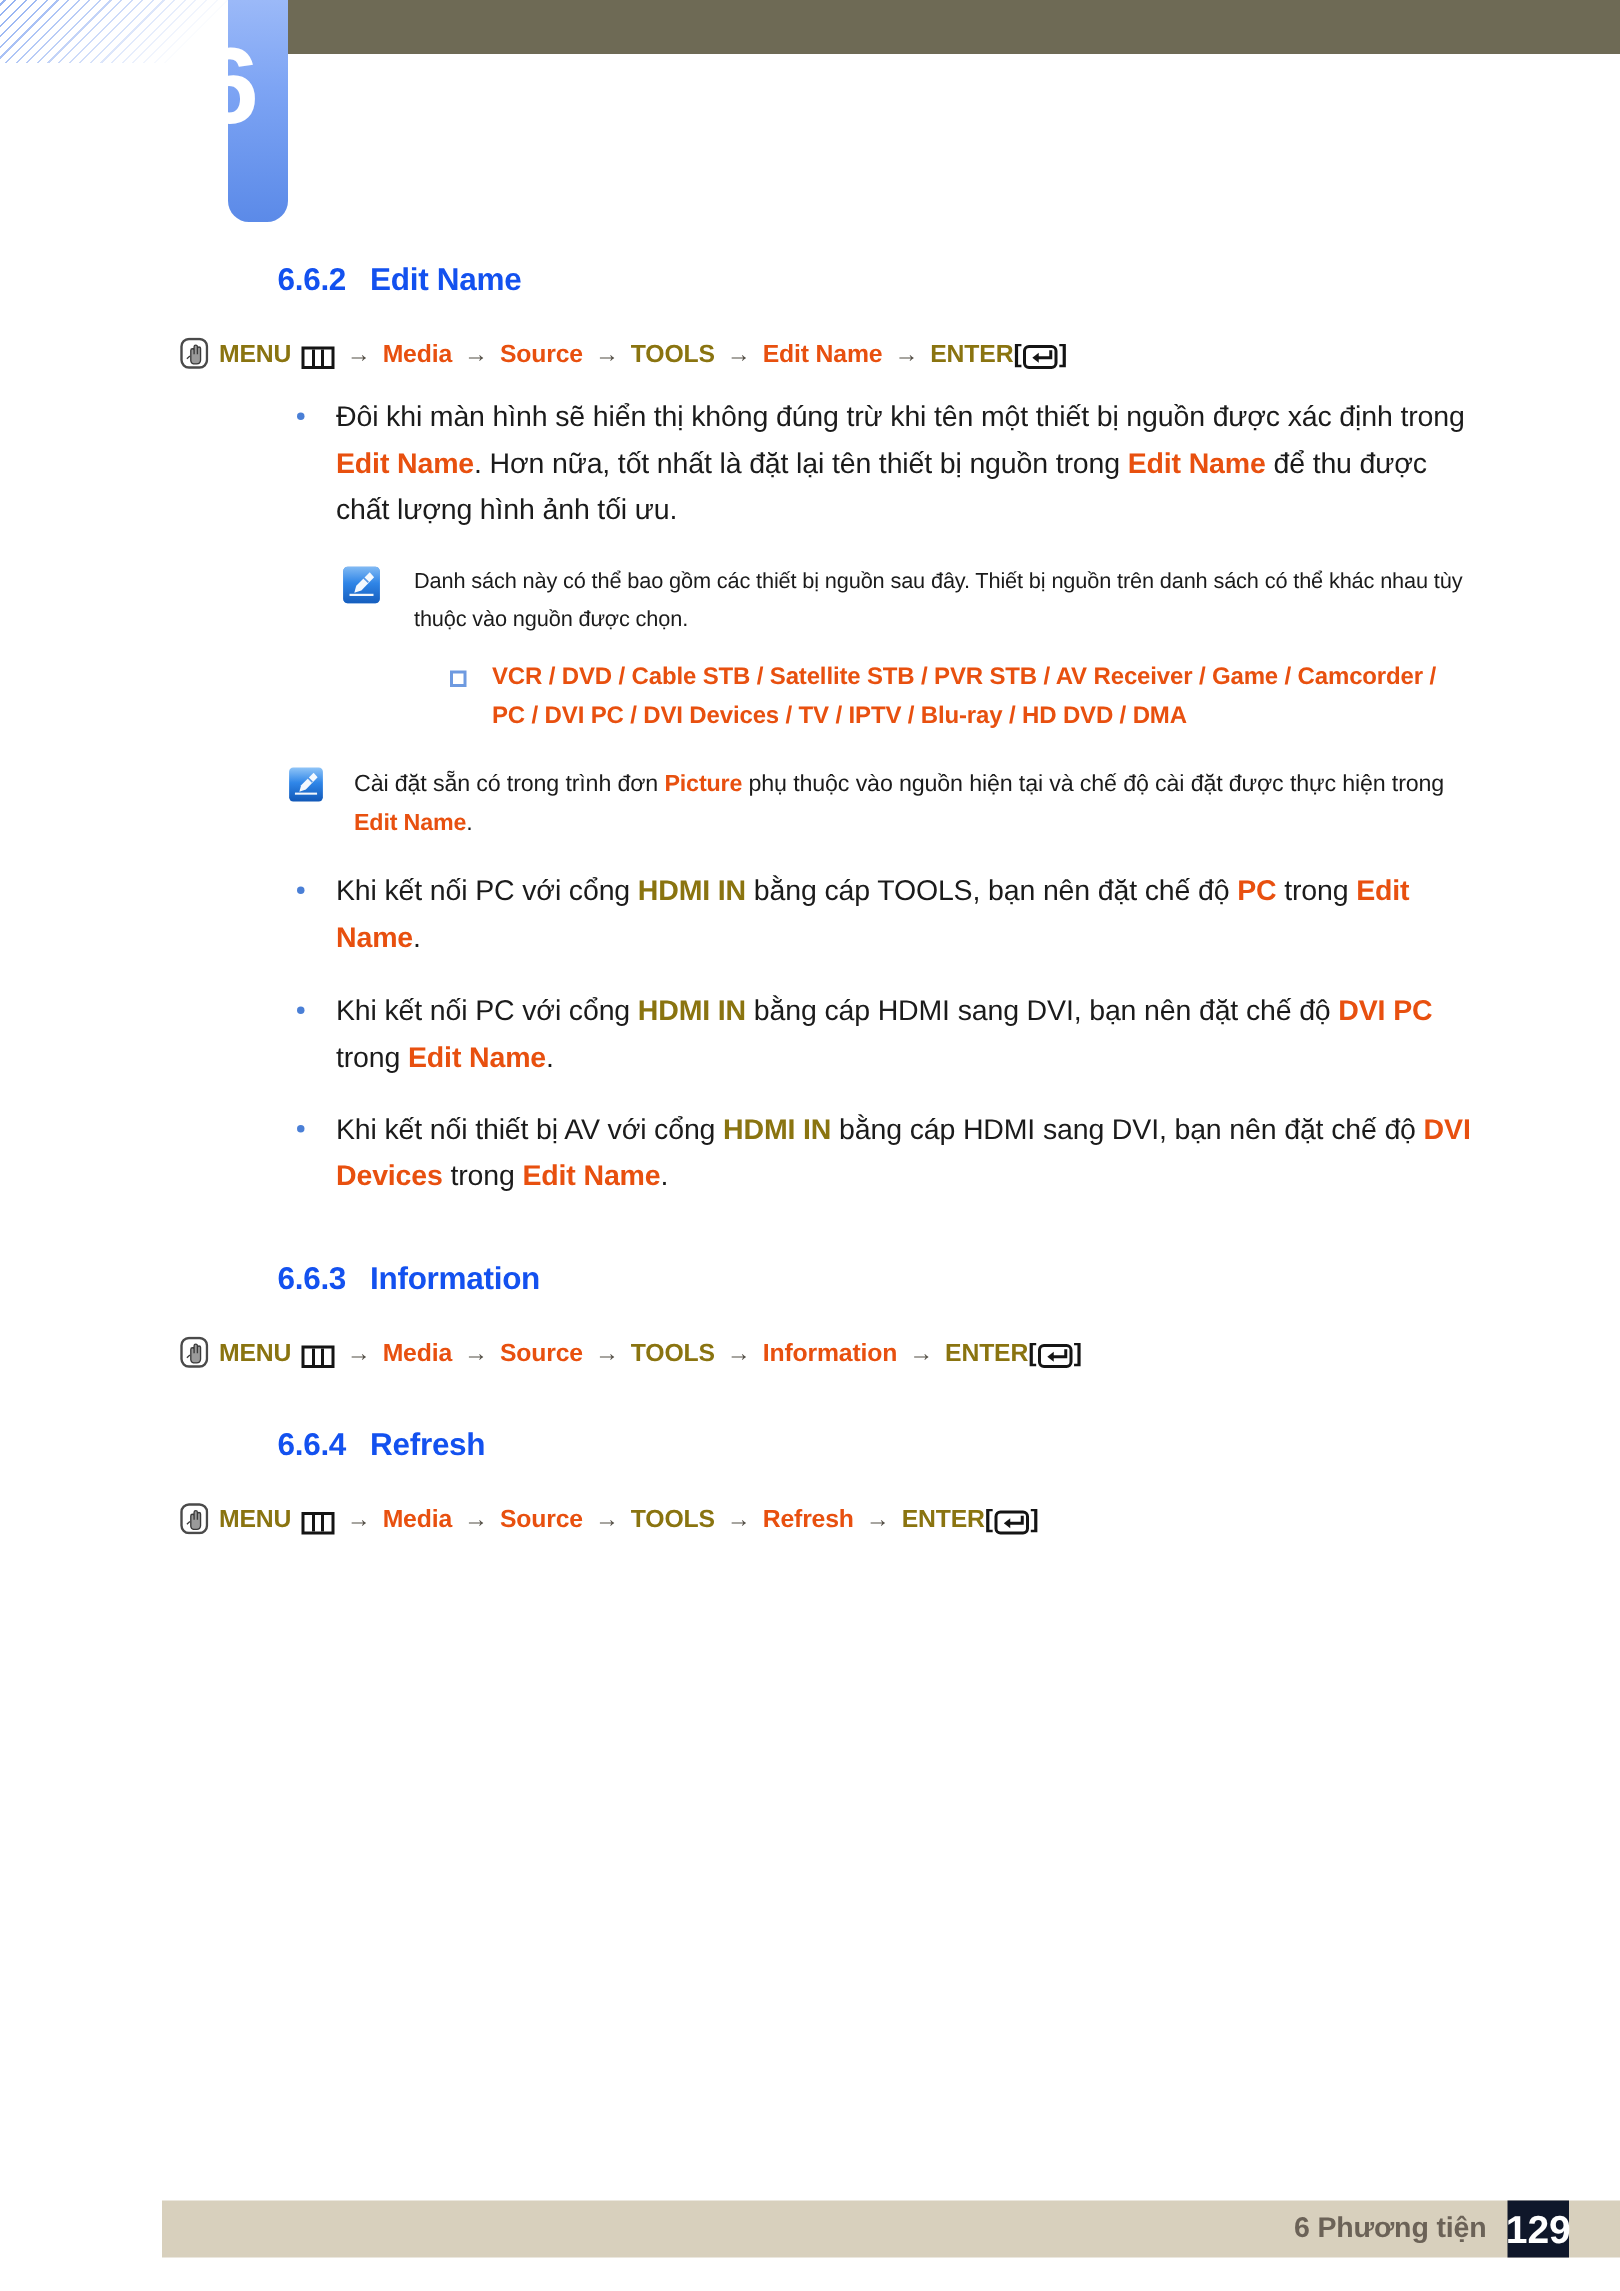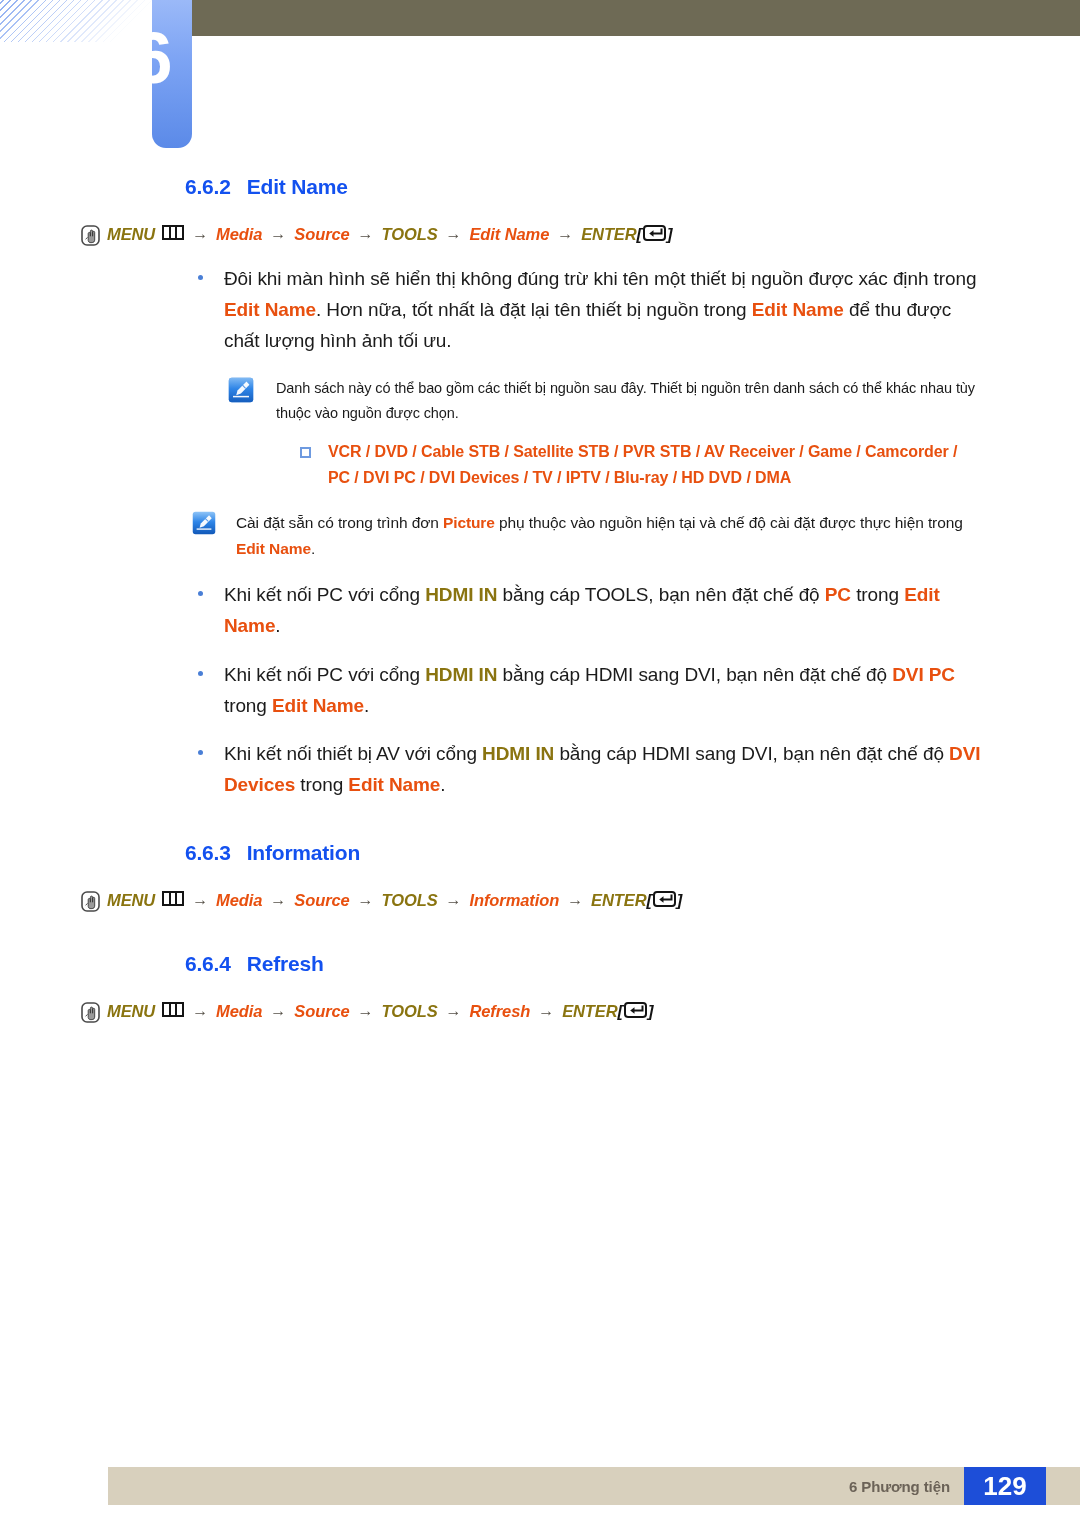--- a/index.html
+++ b/index.html
@@ -89,29 +89,28 @@
     margin: 0 0 0 185px;
     padding: 0;
     font-size: 21px;
     font-weight: bold;
     color: #1351ef;
     letter-spacing: -0.2px;
   }
   .sec-head .num { margin-right: 16px; }
 
   .menupath {
-    margin: 26px 0 0 81px;
+    margin: 26px 0 0 120px;
     font-size: 16.5px;
     font-weight: bold;
     color: #8a7410;
     display: flex;
-    align-items: flex-start;
+    align-items: flex-end;
     flex-wrap: wrap;
     letter-spacing: -0.1px;
-    font-style: italic;
   }
   .menupath .seg-olive { color: #8a7410; }
   .menupath .seg-orange { color: #e8500f; }
   .menupath .arrow {
     color: #555047;
     font-weight: normal;
     margin: 0 8px;
     font-size: 16px;
   }
   
@@ -243,31 +242,31 @@
     left: 108px;
     bottom: 22px;
     width: 972px;
     height: 38px;
     background: #d8d0bd;
     display: flex;
     align-items: center;
     justify-content: flex-end;
   }
   .footer-label {
-    font-size: 15px;
+    font-size: 19px;
     font-weight: bold;
     color: #6b6257;
     letter-spacing: -0.1px;
     margin-right: 14px;
     text-align: center;
   }
   .footer-page {
-    width: 82px;
+    width: 41px;
     height: 38px;
-    background: #1d4ed8;
+    background: #0f172a;
     color: #ffffff;
     font-size: 26px;
     font-weight: bold;
     display: flex;
     align-items: center;
     justify-content: center;
     margin-right: 34px;
   }
 </style>
 </head>

